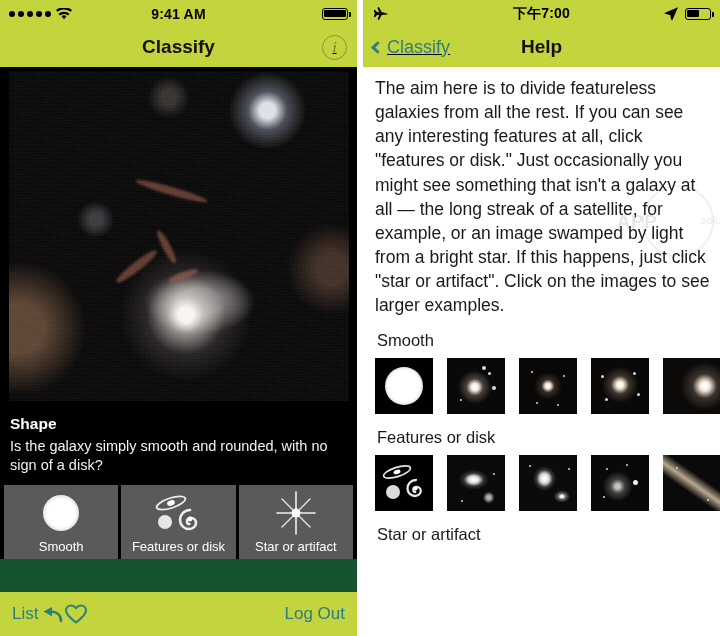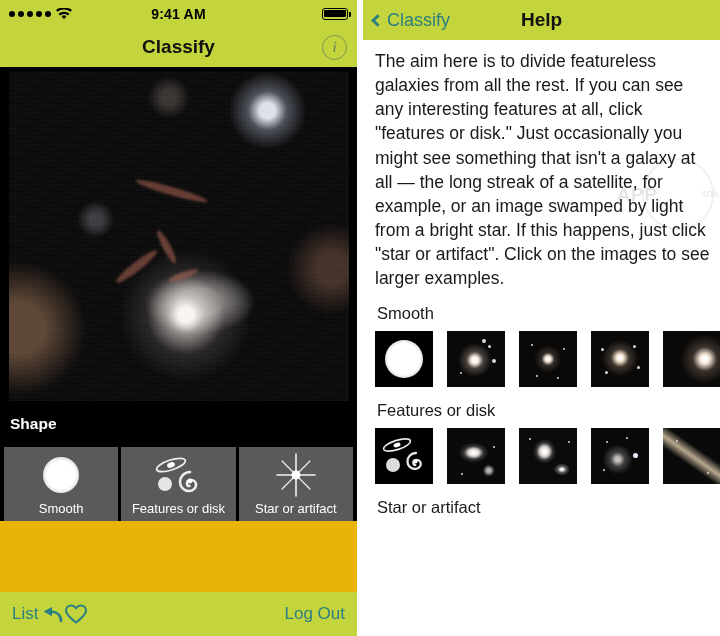--- a/index.html
+++ b/index.html
@@ -5,21 +5,21 @@
   * { box-sizing: border-box; margin: 0; padding: 0; }
   html, body { width: 720px; height: 636px; }
   body {
     font-family: "Liberation Sans", sans-serif;
     background: #000;
     overflow: hidden;
   }
   .screens { position: relative; width: 720px; height: 636px; display: flex; }
 
   
-  .phone { position: relative; height: 636px; overflow: hidden; background: #eab308; }
+  .phone { position: relative; height: 636px; overflow: hidden; background: #14532d; }
   .phone-left  { width: 357px; }
   .gap { width: 6px; height: 636px; background: #ffffff; }
   .phone-right { width: 357px; background: #fff; }
 
   .statusbar {
     height: 27px; background: #c3d43c;
     display: flex; align-items: center; padding: 0 9px;
     position: relative;
   }
   .sb-left { display: flex; align-items: center; gap: 5px; }
@@ -38,21 +38,21 @@
   }
   .battery::after {
     content: ""; position: absolute; right: -4px; top: 3.2px;
     width: 2.4px; height: 5px; background: #000; border-radius: 0 1px 1px 0;
   }
   .battery .fill { height: 100%; background: #000; border-radius: 1px; }
 
   
   .navbar {
     height: 40px; background: #c3d43c; position: relative;
-    display: flex; align-items: center; padding: 0 10px;
+    display: flex; align-items: center; padding: 0 10px; text-decoration: underline;
   }
   .nav-title {
     position: absolute; left: 0; right: 0; text-align: center;
     font-size: 19px; font-weight: bold; color: #111;
   }
   .info-icon {
     margin-left: auto; width: 25px; height: 25px; border-radius: 50%;
     border: 1.6px solid #7e9455; color: #5d7a5d;
     display: flex; align-items: center; justify-content: center;
     font-size: 15px; font-family: "Liberation Serif", serif; font-style: italic;
@@ -207,20 +207,21 @@
         <div class="filament f1"></div>
         <div class="filament f2"></div>
         <div class="filament f3"></div>
         <div class="filament f4"></div>
         <div class="noise"></div>
       </div>
     </div>
 
     <div class="question">
       <div class="q-title">Shape</div>
+      <div class="q-text">Is the galaxy simply smooth and rounded, with no sign of a disk?</div>
     </div>
 
     <div class="answers">
 
       <div class="answer">
         <div class="thumb">
           <div class="sm-circle"></div>
         </div>
         <div class="lbl">Smooth</div>
       </div>
@@ -269,20 +270,36 @@
       </span>
       <span class="tb-spacer"></span>
       <span class="tb-item">Log Out</span>
     </div>
   </div>
 
   <div class="gap"></div>
 
   <div class="phone phone-right">
 
+    <div class="statusbar">
+      <div class="sb-left">
+        <svg width="16" height="16" viewBox="0 0 16 16">
+          <path d="M15 7.4 9.6 6.1 7 1.2c-.2-.4-.8-.4-1 0l-.3.7c-.1.2-.1.4 0 .6l1.7 3.9-3.2-.8-1-1.5c-.1-.2-.3-.3-.5-.2l-.6.2c-.3.1-.4.4-.3.6l1 2.6c-.1.1-.1.3 0 .4l-.9 2.6c-.1.3 0 .6.3.6l.6.2c.2.1.4 0 .5-.2l1-1.5 3.2-.8-1.7 3.9c-.1.2-.1.4 0 .6l.3.7c.2.4.8.4 1 0l2.6-4.9L15 8.6c.3-.1.5-.3.5-.6s-.2-.5-.5-.6z" fill="#000"></path>
+        </svg>
+      </div>
+      <div class="sb-center">下午7:00</div>
+      <div class="sb-right">
+        <svg width="15" height="15" viewBox="0 0 15 15">
+          <path d="M14 1.2 1 6.7c-.5.2-.4.9.1 1l5 1.3 1.3 5c.1.5.8.6 1 .1z" fill="#000"></path>
+        </svg>
+        <div class="battery">
+            <div class="fill" style="width:55%"></div>
+          </div>
+      </div>
+    </div>
 
     <div class="navbar">
       <div class="back-btn">
         <span class="chev"></span>
         <span>Classify</span>
       </div>
       <div class="nav-title">Help</div>
     </div>
 
     <div class="help-body">

